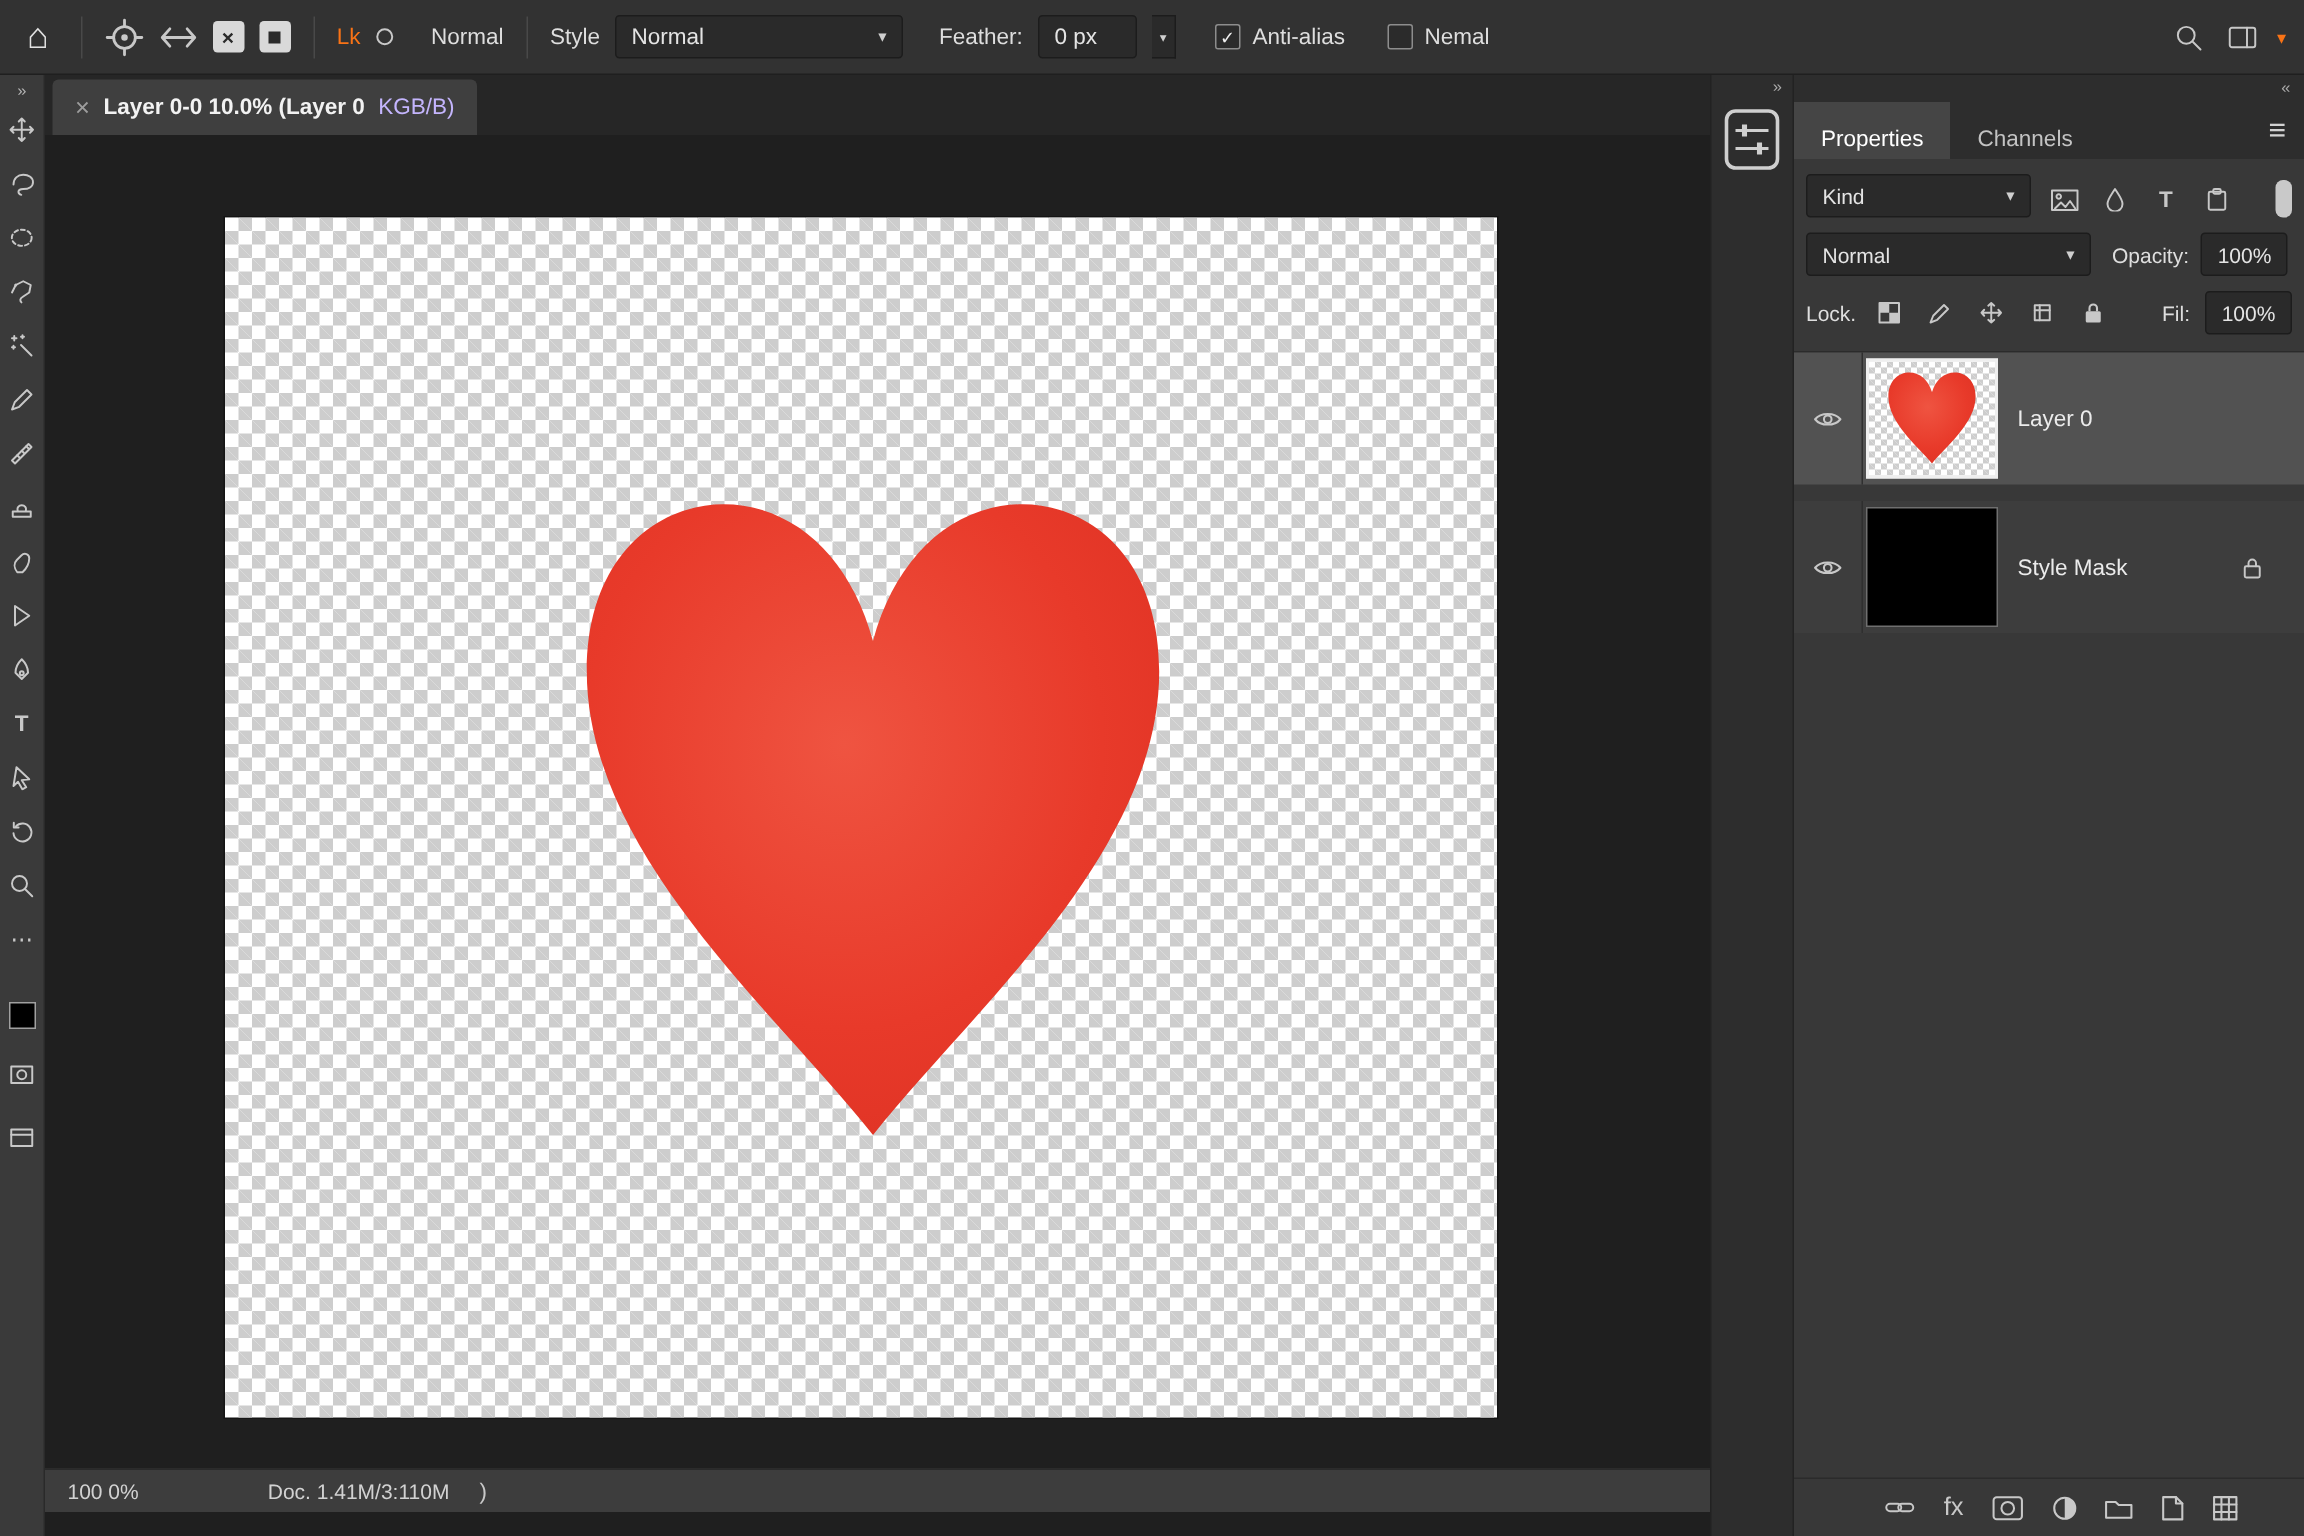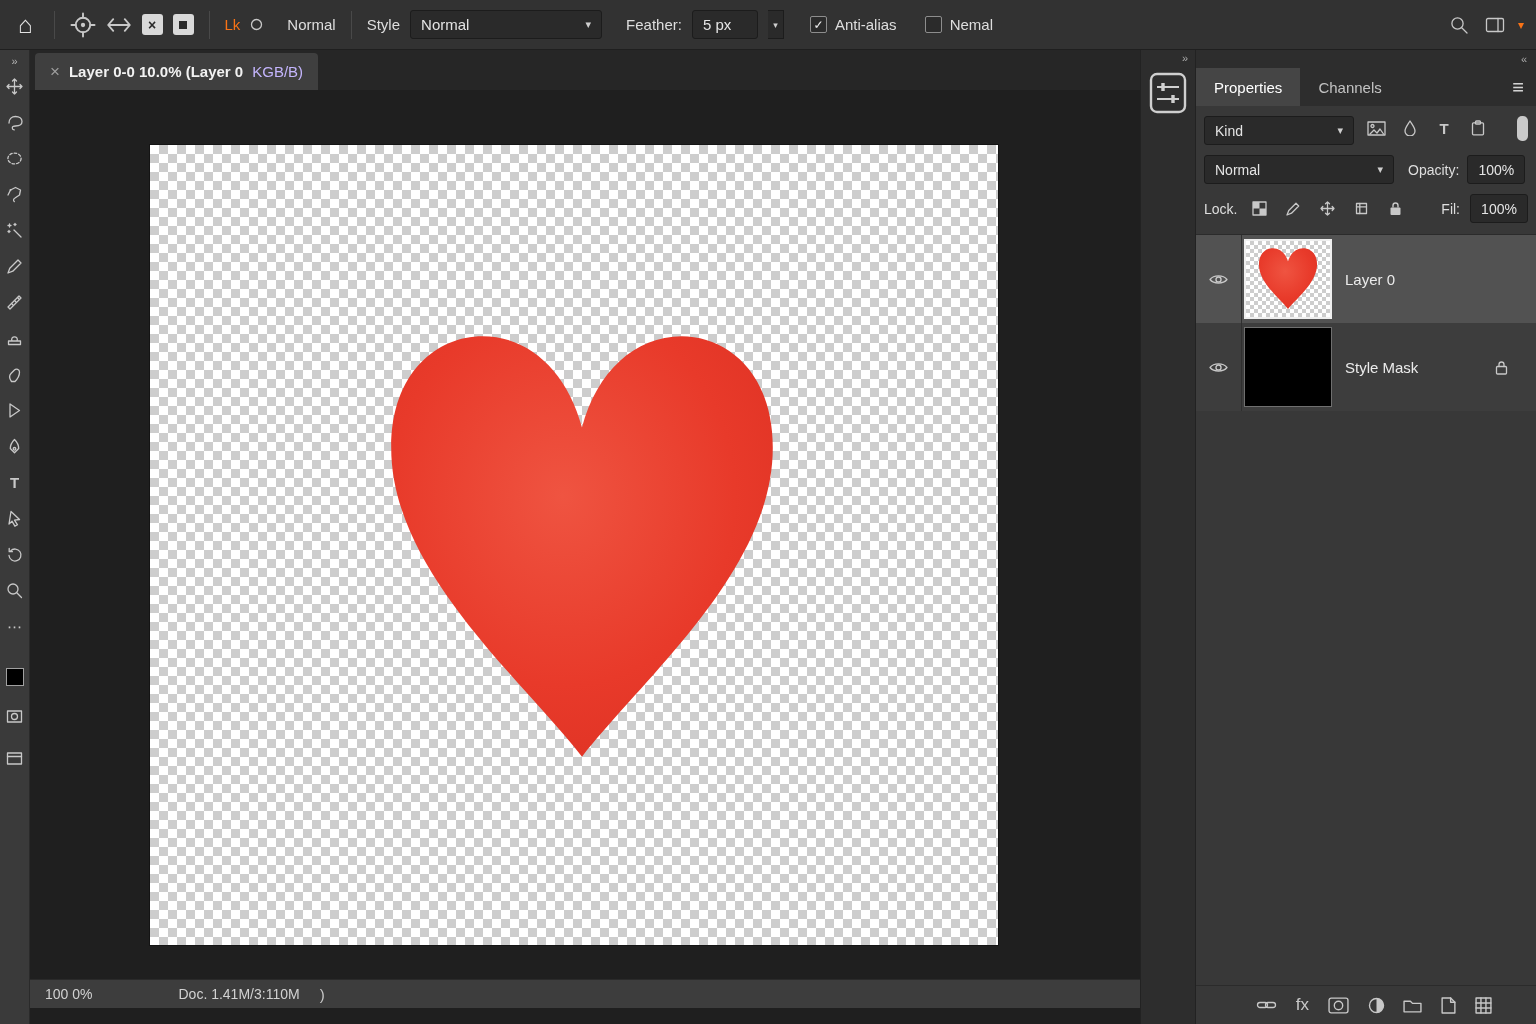--- a/index.html
+++ b/index.html
@@ -68,35 +68,35 @@
     border-left:1px solid #222;border-right:1px solid #222;display:flex;flex-direction:column;align-items:center}
   .dock-collapse{align-self:flex-end;color:#ababab;font-size:11px;padding:2px 7px}
   .dock-panel-btn{margin-top:6px}
 
   
   .rightpanel{position:absolute;left:1196px;top:50px;width:340px;bottom:0;background:#383838;
     display:flex;flex-direction:column;font-size:14px}
   .panel-topstrip{height:18px;background:#2d2d2d;display:flex;justify-content:flex-end;
     align-items:center;padding:0 9px;color:#ababab;font-size:11px}
   .panel-tabs{height:38px;background:#2d2d2d;display:flex;align-items:stretch;font-size:15px;color:#c3c3c3}
-  .panel-tab{display:flex;align-items:center;padding:0 18px}
+  .panel-tab{display:flex;align-items:flex-start;padding:16px 18px}
   .panel-tab.active{background:#454545;color:#fff}
   .panel-menu{margin-left:auto;align-self:center;font-size:20px;padding:0 12px;color:#d2d2d2}
-  .kind-row{display:flex;align-items:flex-start;gap:10px;padding:10px 8px 8px}
+  .kind-row{display:flex;align-items:flex-end;gap:10px;padding:10px 8px 8px}
   .kind-dd{width:150px}
   .blend-row{display:flex;align-items:center;gap:8px;padding:2px 8px 8px}
   .blend-dd{width:190px}
   .lock-row{display:flex;align-items:center;gap:10px;padding:2px 8px 11px;border-bottom:1px solid #2b2b2b}
   .pct-box{width:58px;justify-content:center}
   .pill{width:11px;height:25px;border-radius:5px;background:#c9c9c9;margin-left:auto}
   .panel-iconbtn{width:24px;height:24px;display:flex;align-items:center;justify-content:center}
   .t-glyph{font-size:15px;font-weight:bold;color:#c8c8c8;line-height:1}
 
   .layers{display:flex;flex-direction:column}
-  .layer-row{display:flex;align-items:center;height:88px;background:#3d3d3d;position:relative}
+  .layer-row{display:flex;align-items:center;height:88px;background:#3d3d3d;margin-bottom:11px;position:relative}
   .layer-row.selected{background:#525252}
   .eye-col{width:46px;height:100%;display:flex;align-items:center;justify-content:center;border-right:1px solid #2f2f2f}
   .thumb{width:88px;height:80px;margin-left:2px;border:2px solid #efefef;position:relative;overflow:hidden}
   .layer-row:not(.selected) .thumb{border:1px solid #6f6f6f}
   .thumb svg{width:100%;height:100%;display:block}
   .thumb-black{background:#000}
   .layer-name{margin-left:13px;font-size:15px;color:#ebebeb}
   .row-lock{margin-left:auto;margin-right:28px}
 
   .panel-bottom{margin-top:auto;height:39px;border-top:1px solid #2b2b2b;display:flex;
@@ -144,21 +144,21 @@
         <circle cx="6.5" cy="6.5" r="5"></circle>
       </svg>
     <span class="lbl" style="margin-left:14px">Normal</span>
     <div class="tb-sep"></div>
     <span class="lbl">Style</span>
     <div class="dd" style="width:192px">
       <span>Normal</span>
       <span class="car">▾</span>
     </div>
     <span class="lbl" style="margin-left:14px">Feather:</span>
-    <div class="valbox" style="width:66px">5 px</div>
+    <div class="valbox" style="width:66px">0 px</div>
     <div class="mini">▾</div>
     <div style="display:flex;align-items:center;gap:8px;margin-left:16px">
       <div class="cb">
           <span>✓</span>
         </div>
       <span class="lbl">Anti-alias</span>
     </div>
     <div style="display:flex;align-items:flex-end;gap:8px;margin-left:18px">
       <div class="cb"></div>
       <span class="lbl">Nemal</span>

